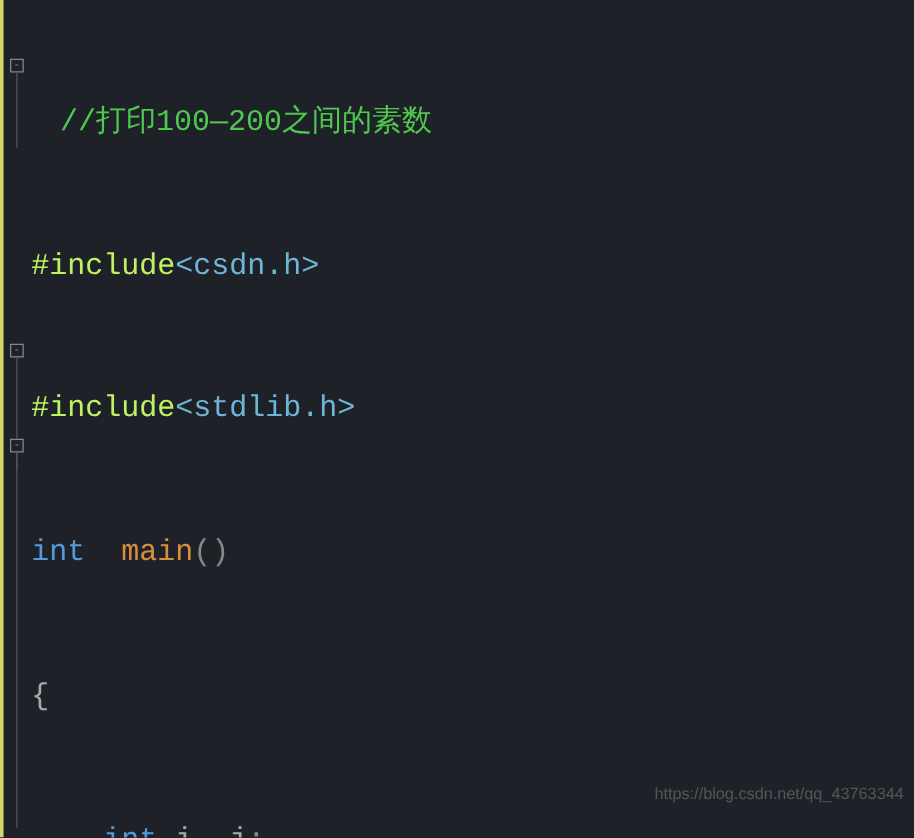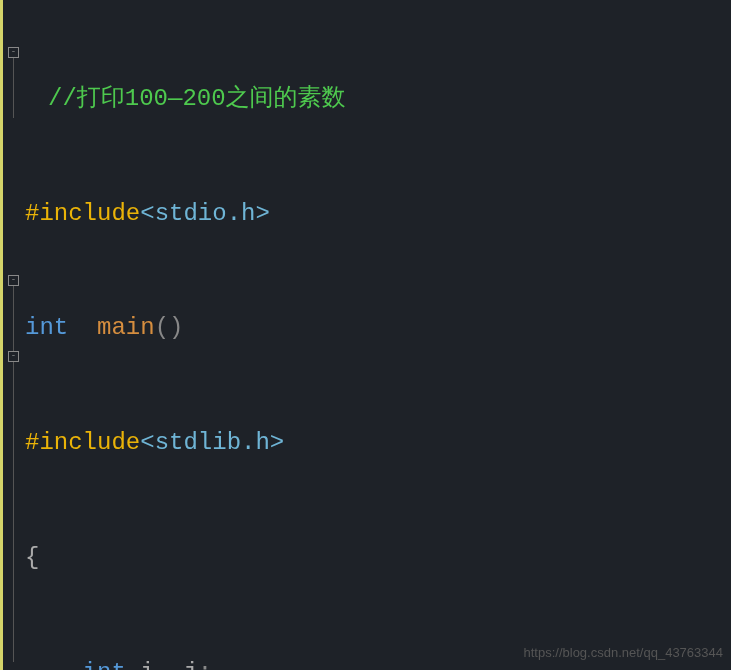--- a/index.html
+++ b/index.html
@@ -55,56 +55,56 @@
       top: 3px;
       right: 0;
       white-space: pre;
     }
     .code-line {
       height: 38px;
       line-height: 38px;
       padding-left: 2px;
     }
     .comment { color: #4ec94e; margin-left: 23px; }
-    .preproc { color: #eab308; }
+    .preproc { color: #bef264; }
     .angle { color: #6fb5d6; }
     .header { color: #6fb5d6; }
     .keyword-type { color: #5599d9; }
     .func-main { color: #d68e3f; }
     .paren { color: #888; }
     .brace { color: #aaa; }
     .ident { color: #aaa; }
     .op { color: #888; }
     .watermark {
       position: absolute;
       right: 8px;
-      bottom: 6px;
+      bottom: 24px;
       font-size: 13px;
       color: #555;
       font-family: Arial, sans-serif;
     }
   </style>
 </head>
 <body>
 
 <div class="edge-bar"></div>
 <div class="gutter">
   <div class="fold-marker" style="top:47px">-</div>
   <div class="fold-line" style="top:58px;height:60px"></div>
   <div class="fold-marker" style="top:275px">-</div>
   <div class="fold-line" style="top:286px;height:90px"></div>
   <div class="fold-marker" style="top:351px">-</div>
   <div class="fold-line" style="top:362px;height:300px"></div>
 </div>
 
 <div class="code-area">
   <div class="code-line"><span class="comment">//打印100—200之间的素数</span></div>
-  <div class="code-line"><span class="preproc">#include</span><span class="angle">&lt;</span><span class="header">stdio.h</span><span class="angle">&gt;</span></div>
+  <div class="code-line"><span class="preproc">#include</span><span class="angle">&lt;</span><span class="header">csdn.h</span><span class="angle">&gt;</span></div>
+  <div class="code-line"><span class="preproc">#include</span><span class="angle">&lt;</span><span class="header">stdlib.h</span><span class="angle">&gt;</span></div>
   <div class="code-line"><span class="keyword-type">int</span>  <span class="func-main">main</span><span class="paren">(</span><span class="paren">)</span></div>
-  <div class="code-line"><span class="preproc">#include</span><span class="angle">&lt;</span><span class="header">stdlib.h</span><span class="angle">&gt;</span></div>
   <div class="code-line"><span class="brace">{</span></div>
   <div class="code-line">    <span class="keyword-type">int</span> <span class="ident">i</span><span class="op">,</span> <span class="ident">j</span><span class="op">;</span></div>
   
   
   
   
   
   
   
   

